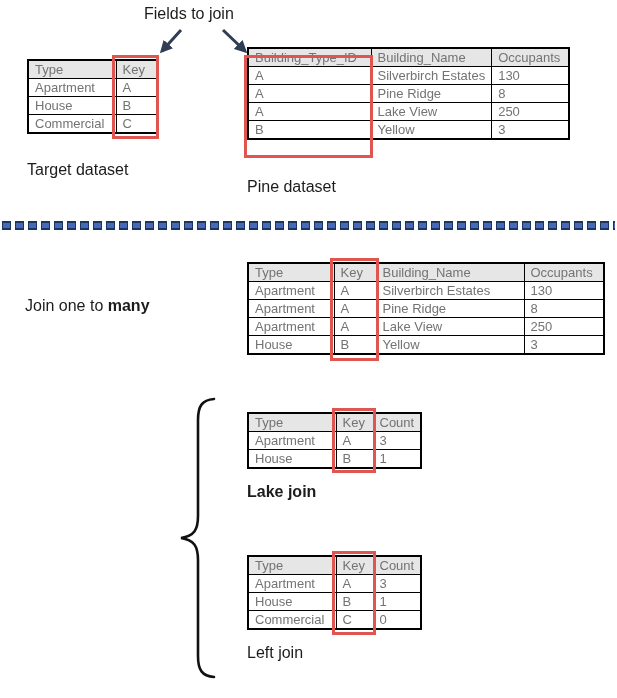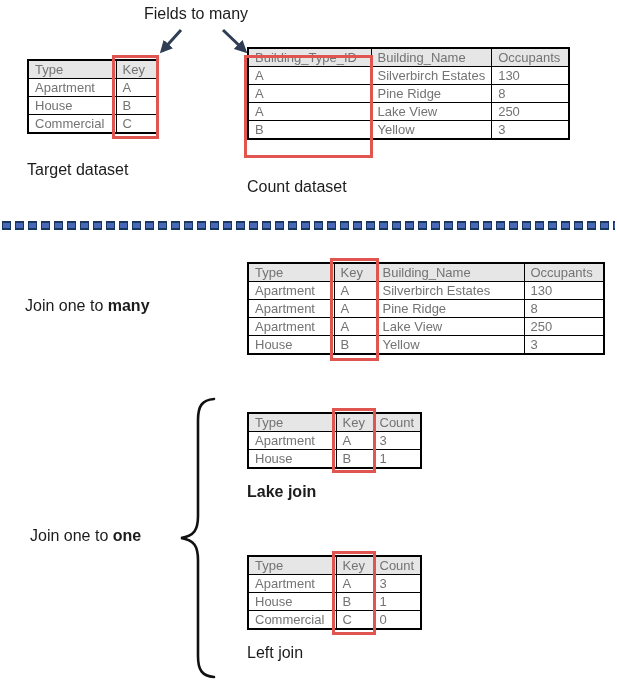--- a/index.html
+++ b/index.html
@@ -30,21 +30,21 @@
     background-size:100% 2px, 100% 2px, 100% 100%;
     background-position:0 0, 0 100%, 0 0;
     background-repeat:no-repeat, no-repeat, no-repeat;
   }
 </style>
 </head>
 <body>
 
 <div class="canvas">
 
-  <div class="lbl" style="left:144px; top:5px;">Fields to many</div>
+  <div class="lbl" style="left:144px; top:5px;">Fields to join</div>
 
   <svg class="overlay">
     <defs>
       <marker id="arr" viewBox="0 0 10 10" refX="7.5" refY="5" markerWidth="4.2" markerHeight="4.2" orient="auto-start-reverse">
         <path d="M0,0 L10,5 L0,10 z" fill="#2f3e54"></path>
       </marker>
     </defs>
     <line x1="181" y1="30" x2="162" y2="51" stroke="#2f3e54" stroke-width="3" marker-end="url(#arr)"></line>
     <line x1="223" y1="30" x2="245" y2="51" stroke="#2f3e54" stroke-width="3" marker-end="url(#arr)"></line>
   </svg>
@@ -105,21 +105,21 @@
     <tr>
       <td>B</td>
       <td>Yellow</td>
       <td>3</td>
     </tr>
   </tbody>
     </table>
   <div class="redbox" style="left:244px; top:55px; width:129px; height:103px;"></div>
 
   <div class="lbl" style="left:27px; top:161px;">Target dataset</div>
-  <div class="lbl" style="left:247px; top:178px;">Count dataset</div>
+  <div class="lbl" style="left:247px; top:178px;">Pine dataset</div>
 
   <div class="divider"></div>
 
   <div class="lbl" style="left:25px; top:269px;margin-top:28px;">
     <span>Join one to </span><b>many</b>
   </div>
 
   <table class="tbl" style="left:247px; top:262px;">
     <colgroup>
         <col style="width:86px">
@@ -159,23 +159,20 @@
       <td>3</td>
     </tr>
   </tbody>
     </table>
   <div class="redbox" style="left:330px; top:258px; width:49px; height:103px;"></div>
 
   <svg class="overlay">
     <path d="M 214 399 C 202 400 198 406 198 420 L 198 516 C 198 530 194 536 181 538 C 194 540 198 546 198 560 L 198 656 C 198 670 202 676 214 677" fill="none" stroke="#111111" stroke-width="2.6" stroke-linecap="round"></path>
   </svg>
 
-  <div class="lbl" style="left:30px; top:527px;">
-    <span>Join one to </span><b>one</b>
-  </div>
 
   <table class="tbl" style="left:247px; top:412px;">
     <colgroup>
         <col style="width:88px">
         <col style="width:37px">
         <col style="width:48px">
       </colgroup>
     <tbody>
         <tr>
       <th>Type</th>

